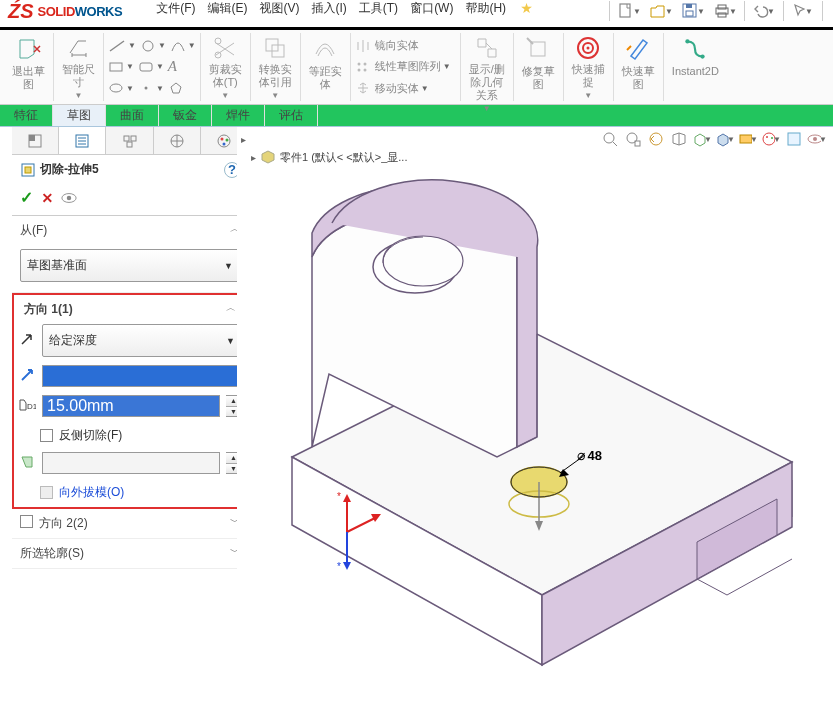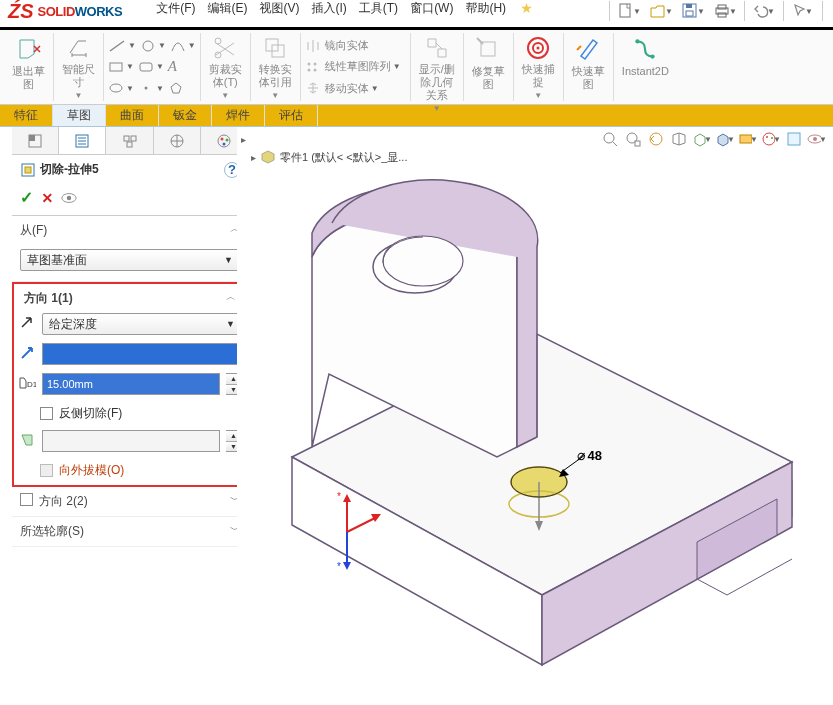--- a/index.html
+++ b/index.html
@@ -22,21 +22,21 @@
 
 .ribbon { height:75px; background:#fafafa; border-bottom:1px solid #ccc; display:flex; padding:3px 4px; }
 .rib-group { display:flex; flex-direction:column; justify-content:center; padding:2px 4px; border-right:1px solid #ddd; color:#888; font-size:11px; }
 .rib-row { display:flex; align-items:center; gap:4px; height:22px; }
 .rib-big { display:flex; flex-direction:column; align-items:center; justify-content:flex-start; padding:2px 8px; border-right:1px solid #ddd; color:#888; font-size:11px; line-height:13px; text-align:center; }
 .rib-big .ic { width:28px; height:28px; margin-bottom:2px; display:flex; align-items:center; justify-content:center; }
 .instant .ic svg { width:28px; height:28px; }
 .quick-snap .ic { font-size:22px; }
 
 
-.cmd-tabs { height:22px; display:flex; border-bottom:1px solid #a9c6dd; background:#eab308; }
+.cmd-tabs { height:22px; display:flex; border-bottom:1px solid #a9c6dd; background:#22c55e; }
 .cmd-tab { padding:0 14px; line-height:21px; font-size:12px; border-right:1px solid #e0e0e0; color:#444; }
 .cmd-tab.active { background:#e8f0f8; border-bottom:1px solid #e8f0f8; }
 
 
 .left-panel { position:absolute; left:12px; top:127px; width:237px; bottom:0; background:#fff; border-right:1px solid #ccc; }
 .panel-tabs { height:28px; display:flex; border-bottom:1px solid #ccc; }
 .ptab { flex:1; display:flex; align-items:center; justify-content:center; border-right:1px solid #ccc; background:#f4f4f4; }
 .ptab.active { background:#fff; }
 .ptab svg { width:16px; height:16px; }
 
@@ -48,37 +48,37 @@
 .ok-row { display:flex; align-items:center; padding:4px 8px 8px; gap:8px; border-bottom:1px solid #ccc; }
 .ok { color:#1a9a1a; font-size:16px; font-weight:bold; }
 .cancel { color:#cc2222; font-size:14px; font-weight:bold; }
 .eye { width:16px; height:12px; }
 
 .section { border-bottom:1px solid #eee; }
 .sec-head { display:flex; align-items:flex-start; padding:6px 8px; font-size:12px; color:#444; }
 .sec-head .caret { margin-left:auto; font-size:10px; color:#666; }
 .sec-body { padding:4px 8px 10px; }
 
-.dropdown { width:100%; height:22px; border:1px solid #999; background:linear-gradient(#fff,#eee); display:flex; align-items:center; padding:0 6px; font-size:12px; border-radius:2px; }
+.dropdown { width:100%; height:33px; border:1px solid #999; background:linear-gradient(#fff,#eee); display:flex; align-items:center; padding:0 6px; font-size:12px; border-radius:2px; }
 .dropdown .arrow { margin-left:auto; font-size:9px; color:#333; }
 
 .redbox { border:2px solid #e03030; padding:4px 4px 6px; }
 
 .field-row { display:flex; align-items:center; gap:6px; margin-top:8px; }
 .field-ic { width:18px; height:18px; display:flex; justify-content:center; flex-shrink:0; }
-.field-input { flex:1; height:22px; border:1px solid #999; background:#fff; padding:0 4px; font-size:11px; display:flex; align-items:center; }
+.field-input { flex:1; height:22px; border:1px solid #999; background:#fff; padding:0 4px; font-size:16px; display:flex; align-items:center; }
 .field-input.sel { background:#3a76d6; color:#fff; }
 .spinner { width:16px; height:22px; border:1px solid #999; border-left:none; display:flex; flex-direction:column; }
 .spinner div { flex:1; display:flex; align-items:center; justify-content:center; font-size:7px; background:linear-gradient(#fff,#e8e8e8); }
 .spinner div:first-child { border-bottom:1px solid #aaa; }
 
 .chk-row { display:flex; align-items:center; gap:6px; margin-top:10px; padding-left:22px; font-size:12px; color:#333; }
 .chk { width:13px; height:13px; border:1px solid #888; background:#fff; }
 .chk.dis { background:#eee; border-color:#bbb; }
-.chk-row.dis { color:#c2410c; }
+.chk-row.dis { color:#1d4ed8; }
 
 
 .viewport { position:absolute; left:237px; top:127px; right:0; bottom:0; background:#fff; overflow:hidden; }
 .vp-bar { position:absolute; left:0; top:0; height:24px; display:flex; align-items:center; padding:0 4px; gap:4px; z-index:5; }
 .crumb { position:absolute; left:14px; top:22px; display:flex; align-items:center; gap:4px; font-size:11px; color:#444; z-index:5; }
 .crumb-arrow { font-size:10px; color:#666; }
 .vp-tools { position:absolute; right:6px; top:2px; display:flex; gap:3px; z-index:5; }
 .vp-tools .tl { width:20px; height:20px; display:flex; align-items:center; justify-content:center; }
 
 .model { position:absolute; left:0; top:0; width:100%; height:100%; }
@@ -231,20 +231,30 @@
   <div class="rib-big">
     <div class="ic">
         <svg width="26" height="26">
           <rect x="4" y="4" width="12" height="12" fill="none" stroke="#bbb"></rect>
           <rect x="10" y="10" width="12" height="12" fill="none" stroke="#bbb"></rect>
         </svg>
       </div>
     <span style="white-space:pre-line">转换实
 体引用</span>
       <span style="font-size:8px">▼</span>
+  </div>
+  <div class="rib-big">
+    <div class="ic">
+        <svg width="26" height="26">
+          <path d="M4 18q9-20 18 0" fill="none" stroke="#bbb"></path>
+          <path d="M6 20q7-16 14 0" fill="none" stroke="#bbb"></path>
+        </svg>
+      </div>
+    <span style="white-space:pre-line">等距实
+体</span>
   </div>
   <div class="rib-group" style="min-width:110px">
     <div class="rib-row">
         <svg width="16" height="14">
           <path d="M8 1v12M3 3v8M13 3v8" stroke="#bbb"></path>
         </svg>
         <span>镜向实体</span>
       </div>
     <div class="rib-row">
         <svg width="16" height="14">

